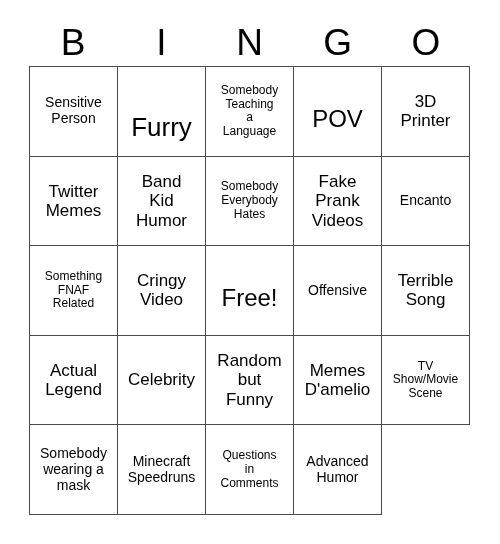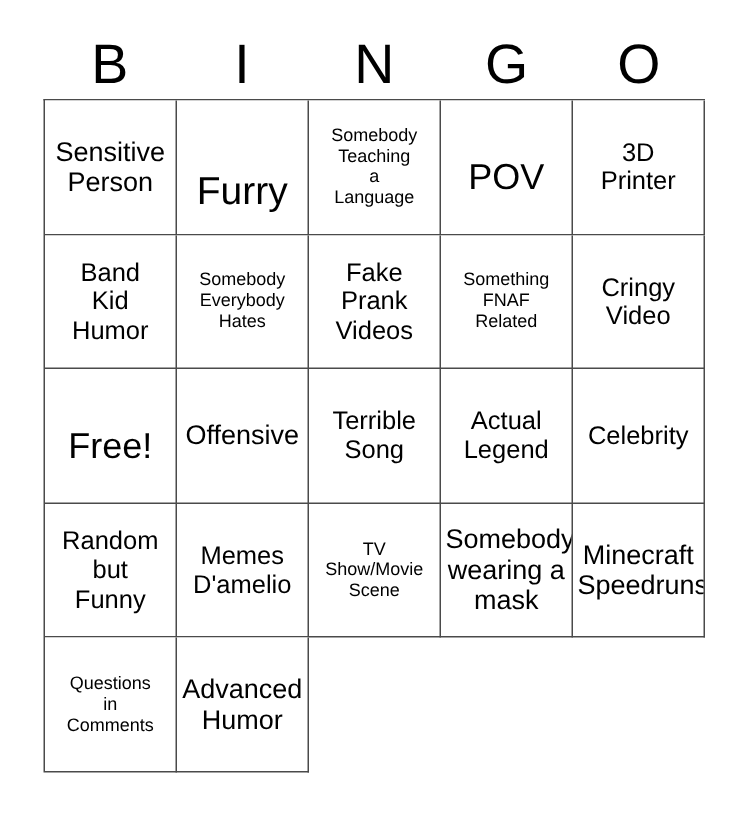--- a/index.html
+++ b/index.html
@@ -74,21 +74,21 @@
   .cell-text {
     display: block;
     width: 100%;
     line-height: 1.14;
     color: #000000;
     white-space: pre-line;
   }
 
   
   .fs-xs .cell-text { font-size: 12px; }
-  .fs-s  .cell-text { font-size: 18px; }
+  .fs-s  .cell-text { font-size: 14px; }
   .fs-m  .cell-text { font-size: 17px; text-align: center; }
   .fs-l  .cell-text { font-size: 17px; }
   .fs-xl .cell-text { font-size: 26px; margin-top: 33px; }
   .fs-xxl .cell-text { font-size: 24px; margin-top: 15px; }
 </style>
 </head>
 <body>
 
 <div class="card">
 
@@ -116,35 +116,42 @@
 Language</span>
       </div>
     <div class="cell fs-xxl">
         <span class="cell-text">POV</span>
       </div>
     <div class="cell fs-l">
         <span class="cell-text">3D
 Printer</span>
       </div>
 
+    <div class="cell fs-l">
+        <span class="cell-text">Twitter
+Memes</span>
+      </div>
     <div class="cell fs-m">
         <span class="cell-text">Band
 Kid
 Humor</span>
       </div>
     <div class="cell fs-xs">
         <span class="cell-text">Somebody
 Everybody
 Hates</span>
       </div>
     <div class="cell fs-m">
         <span class="cell-text">Fake
 Prank
 Videos</span>
       </div>
+    <div class="cell fs-s">
+        <span class="cell-text">Encanto</span>
+      </div>
 
     <div class="cell fs-xs">
         <span class="cell-text">Something
 FNAF
 Related</span>
       </div>
     <div class="cell fs-l">
         <span class="cell-text">Cringy
 Video</span>
       </div>

